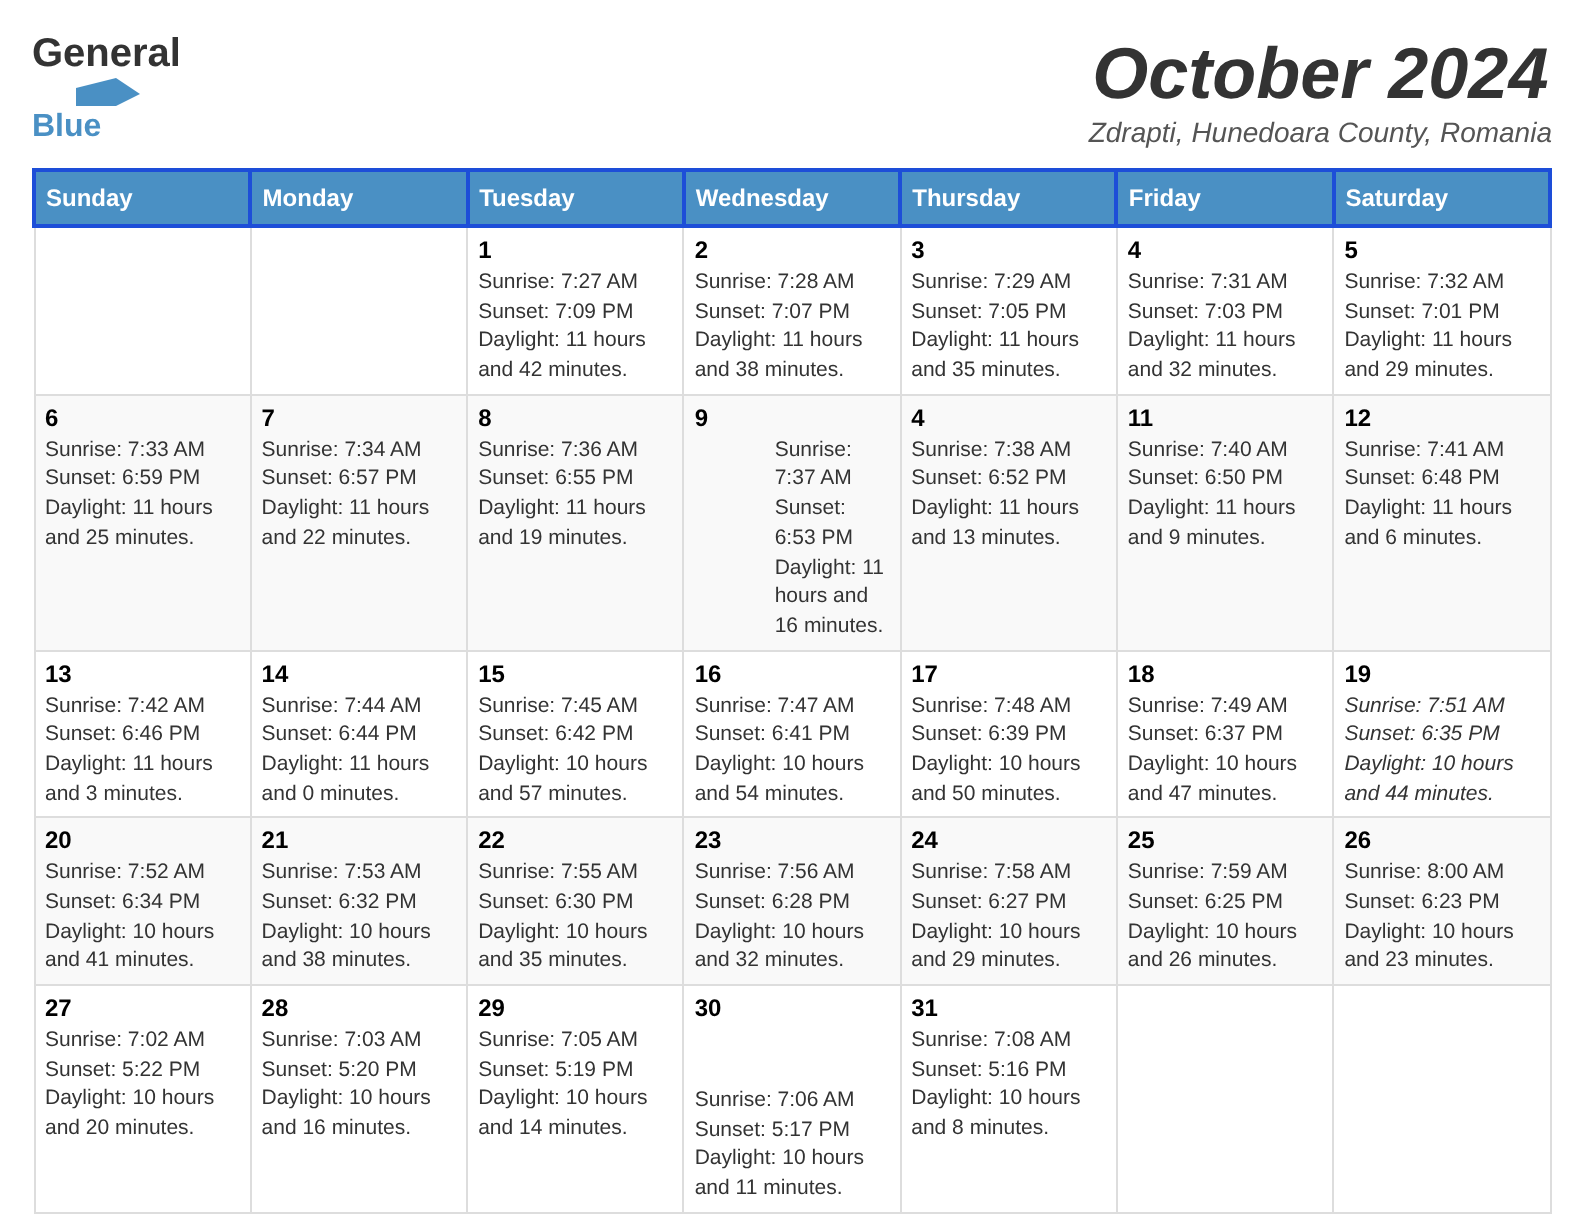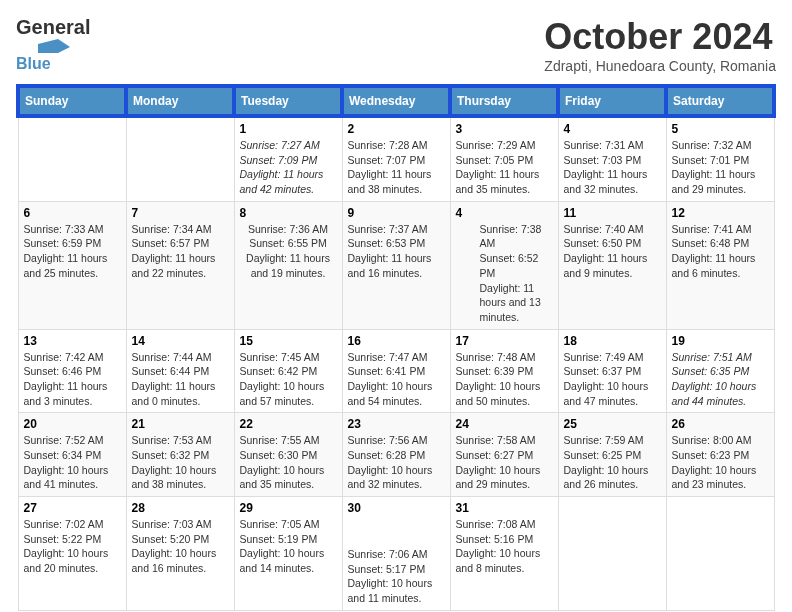--- a/index.html
+++ b/index.html
@@ -20,21 +20,22 @@
       display: flex;
       flex-direction: column;
       align-items: flex-start;
     }
     .logo-row {
       display: flex;
       align-items: center;
       flex-direction: column;
     }
     .title-block {
-      text-align: left;
+      text-align: center;
+      font-style: italic;
     }
     .month-title {
       font-size: 36px;
       font-weight: bold;
       color: #333;
     }
     .location {
       font-size: 14px;
       color: #555;
     }
@@ -43,21 +44,21 @@
       border-collapse: collapse;
       font-size: 11px;
     }
     thead tr th {
       background: #4a90c4;
       color: #fff;
       text-align: left;
       padding: 6px 5px;
       font-size: 12px;
       font-weight: bold;
-      border: 4px solid #1d4ed8;
+      border: 2px solid #1d4ed8;
     }
     tbody tr td {
       border: 1px solid #ddd;
       vertical-align: top;
       padding: 4px 5px;
       min-height: 80px;
       height: 80px;
       width: 14.28%;
       background: #fff;
     }
@@ -107,21 +108,21 @@
         <th>Friday</th>
         <th>Saturday</th>
       </tr>
   </thead>
   <tbody id="calendar-body">
   <tr>
         <td class="empty"></td>
         <td class="empty"></td>
         <td>
           <span class="day-num">1</span>
-          <div class="day-info" style="white-space: pre-line; font-style: italic;">Sunrise: 7:27 AM
+          <div class="day-info" style="white-space: pre-line;">Sunrise: 7:27 AM
 Sunset: 7:09 PM
 Daylight: 11 hours and 42 minutes.</div>
         </td>
         <td>
           <span class="day-num">2</span>
           <div class="day-info" style="white-space: pre-line;">Sunrise: 7:28 AM
 Sunset: 7:07 PM
 Daylight: 11 hours and 38 minutes.</div>
         </td>
         <td>
@@ -151,33 +152,33 @@
 Daylight: 11 hours and 25 minutes.</div>
         </td>
         <td>
           <span class="day-num">7</span>
           <div class="day-info" style="white-space: pre-line;">Sunrise: 7:34 AM
 Sunset: 6:57 PM
 Daylight: 11 hours and 22 minutes.</div>
         </td>
         <td>
           <span class="day-num">8</span>
-          <div class="day-info" style="white-space: pre-line; text-align: center;">Sunrise: 7:36 AM
+          <div class="day-info" style="white-space: pre-line;">Sunrise: 7:36 AM
 Sunset: 6:55 PM
 Daylight: 11 hours and 19 minutes.</div>
         </td>
         <td>
           <span class="day-num">9</span>
-          <div class="day-info" style="white-space: pre-line;">Sunrise: 7:37 AM
+          <div class="day-info" style="white-space: pre-line; margin-left: 40px;">Sunrise: 7:37 AM
 Sunset: 6:53 PM
 Daylight: 11 hours and 16 minutes.</div>
         </td>
         <td>
           <span class="day-num">4</span>
-          <div class="day-info" style="white-space: pre-line; margin-left: 24px;">Sunrise: 7:38 AM
+          <div class="day-info" style="white-space: pre-line;">Sunrise: 7:38 AM
 Sunset: 6:52 PM
 Daylight: 11 hours and 13 minutes.</div>
         </td>
         <td>
           <span class="day-num">11</span>
           <div class="day-info" style="white-space: pre-line;">Sunrise: 7:40 AM
 Sunset: 6:50 PM
 Daylight: 11 hours and 9 minutes.</div>
         </td>
         <td>

